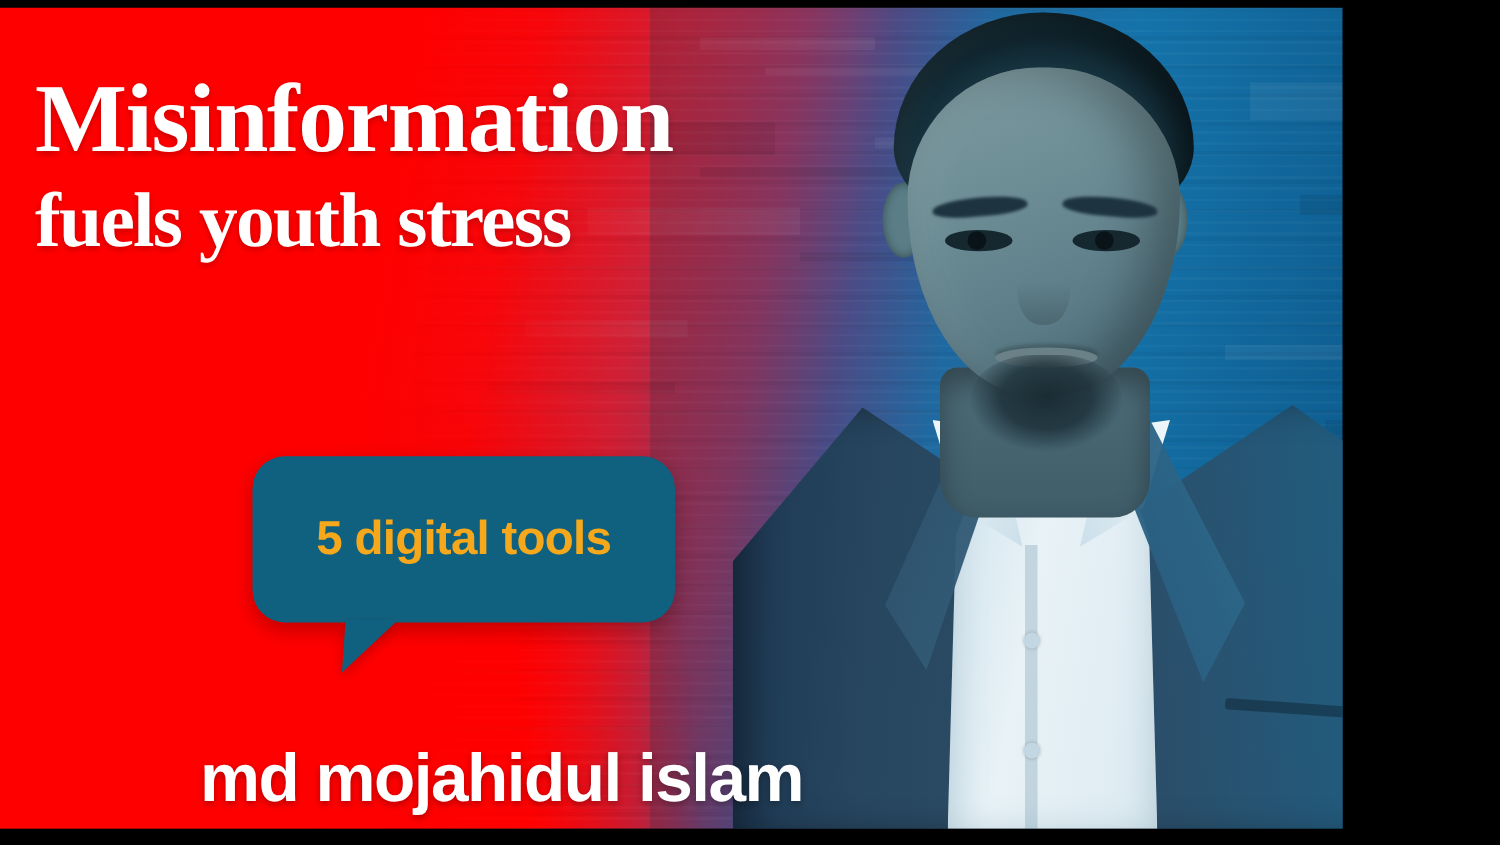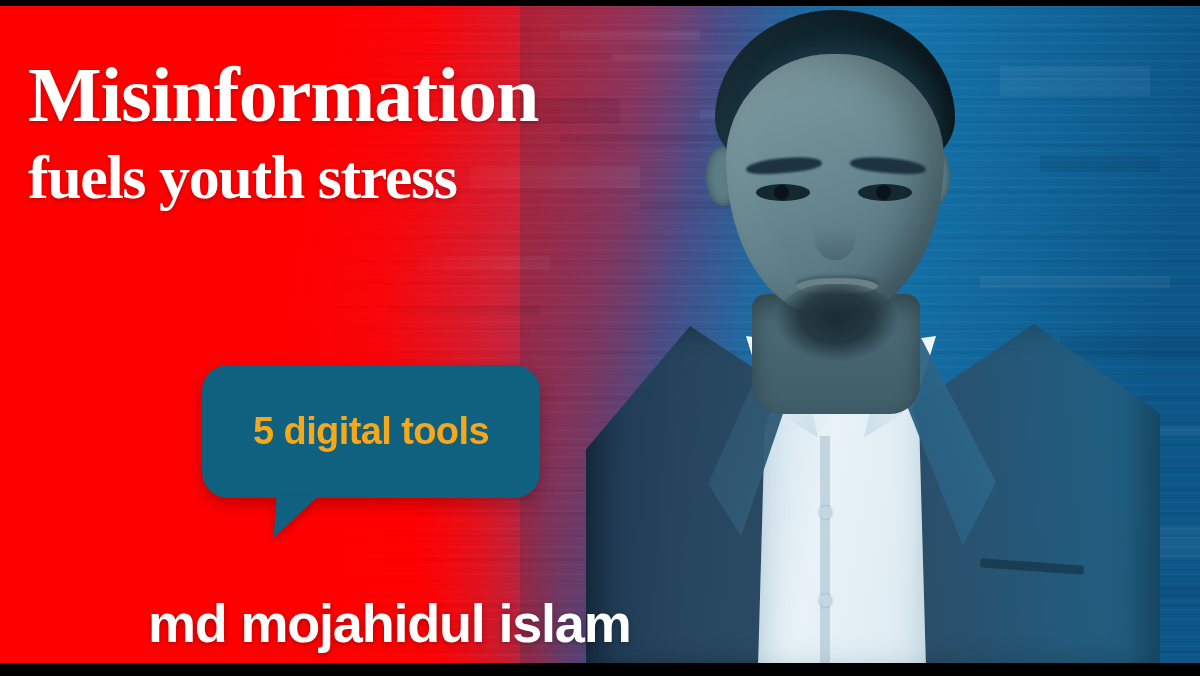--- a/index.html
+++ b/index.html
@@ -1,20 +1,20 @@
 <!DOCTYPE html>
 <html><head>
 <meta charset="utf-8">
 <style>
   html,body{margin:0;padding:0;background:#000;}
   body{font-family:"Liberation Sans",sans-serif;}
 
   #poster{
     position:relative;
-    width:1200px;height:676px;
+    width:1074px;height:676px;
     overflow:hidden;
     background:#000;
   }
 
   
   .bg-base{
     position:absolute;left:0;top:6px;width:1200px;height:657px;
     background:
       linear-gradient(100deg,
         #ff0000 0px,
@@ -209,21 +209,21 @@
     position:absolute;left:117px;top:131px;
     width:0;height:0;
     border-left:42px solid #10617f;
     border-bottom:42px solid transparent;
     transform:skewX(-4deg);
     filter:drop-shadow(0 4px 5px rgba(0,0,0,.2));
   }
 
   
   .byline{
-    position:absolute;left:148px;top:596px;
+    position:absolute;left:160px;top:596px;
     font-family:"Liberation Sans",sans-serif;
     font-weight:700;
     font-size:54px;
     line-height:1;
     color:#ffffff;
     letter-spacing:-1.2px;
     white-space:nowrap;
     text-shadow:0 2px 6px rgba(0,0,0,.30);
   }
 

